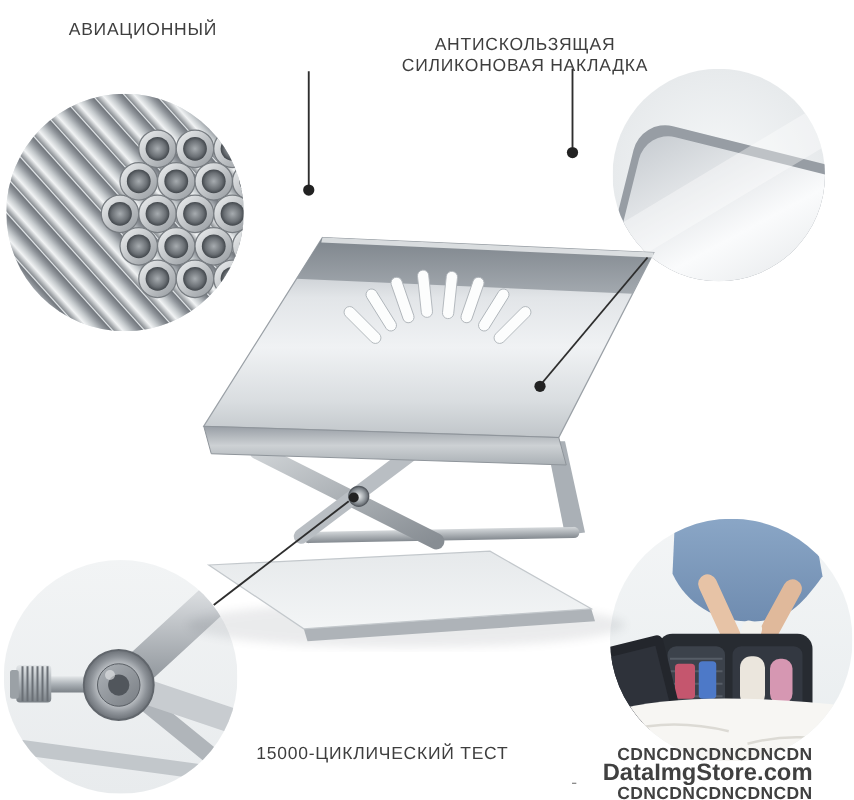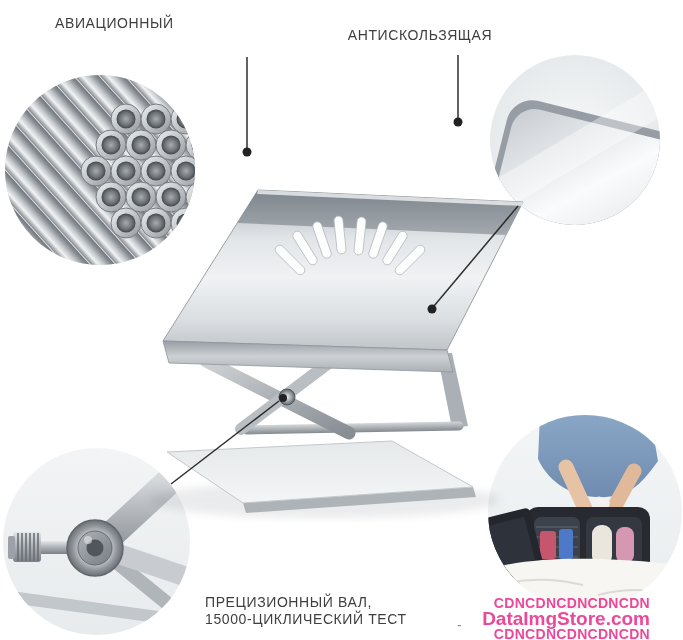--- a/index.html
+++ b/index.html
@@ -16,21 +16,21 @@
 
   .overlay { position:absolute; left:0; top:0; z-index:5; pointer-events:none; }
 
   .label { position:absolute; z-index:10; color:#3e3e3e; font-size:14px; line-height:17px;
            letter-spacing:0.6px; text-transform:uppercase; }
   .label-tl { left:55px;  top:15px; text-align:left; }
   .label-tr { left:297px; top:27px; width:246px; text-align:center; }
   .label-b  { left:205px; top:594px; text-align:left; }
 
   .watermark { position:absolute; right:33px; top:596px; z-index:12; text-align:right;
-               color:#ec4899; font-weight:bold; }
+               color:#404040; font-weight:bold; }
   .wm-cdn  { font-size:14px; line-height:14px; letter-spacing:0.3px; }
   .wm-site { font-size:19px; line-height:17px; }
 
   .dash-mark { position:absolute; left:457px; top:617px; z-index:12; color:#8c8c8c; font-size:14px; }
 </style>
 </head>
 <body>
 
 <div class="stage">
 
@@ -299,24 +299,24 @@
       <circle cx="283" cy="398" r="4"></circle>
     </g>
   </svg>
 
   <div class="label label-tl">
     <div>АВИАЦИОННЫЙ</div>
   </div>
 
   <div class="label label-tr">
     <div>АНТИСКОЛЬЗЯЩАЯ</div>
+    <div>СИЛИКОНОВАЯ НАКЛАДКА</div>
   </div>
 
   <div class="label label-b">
-    <div>ПРЕЦИЗИОННЫЙ ВАЛ,</div>
     <div>15000-ЦИКЛИЧЕСКИЙ ТЕСТ</div>
   </div>
 
   <div class="watermark">
     <div class="wm-cdn">CDNCDNCDNCDNCDN</div>
     <div class="wm-site">DataImgStore.com</div>
     <div class="wm-cdn">CDNCDNCDNCDNCDN</div>
   </div>
   <div class="dash-mark">-</div>
 

